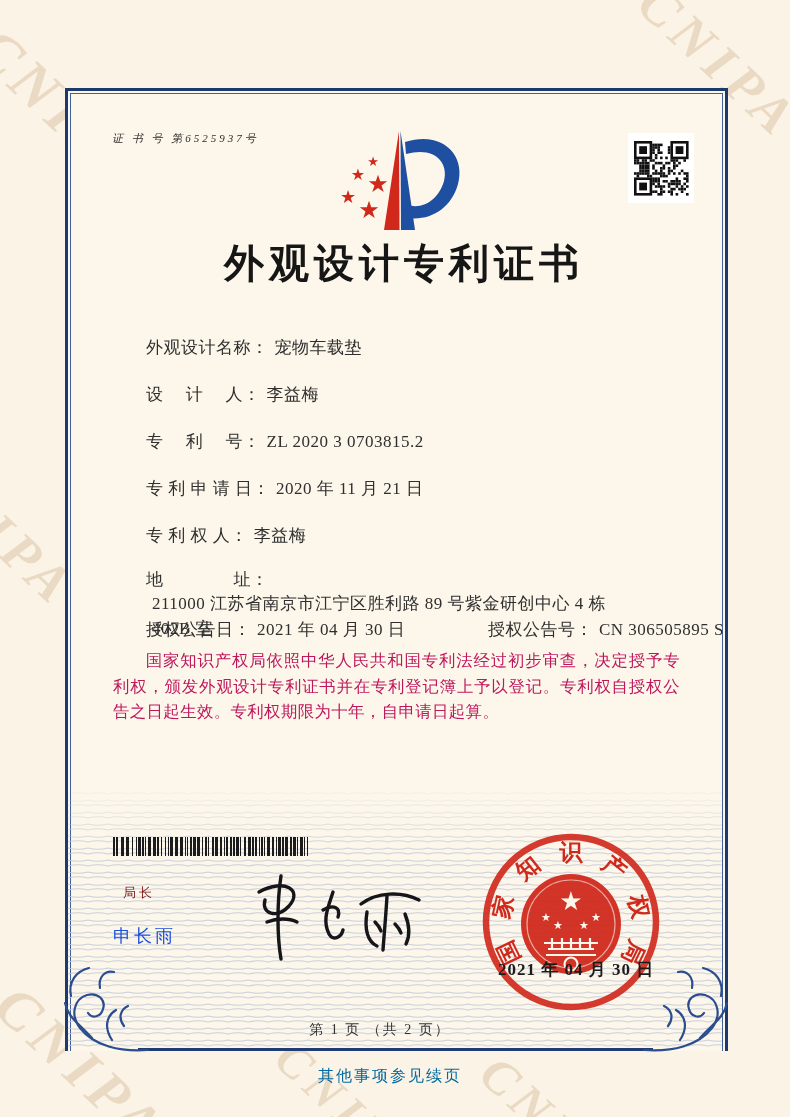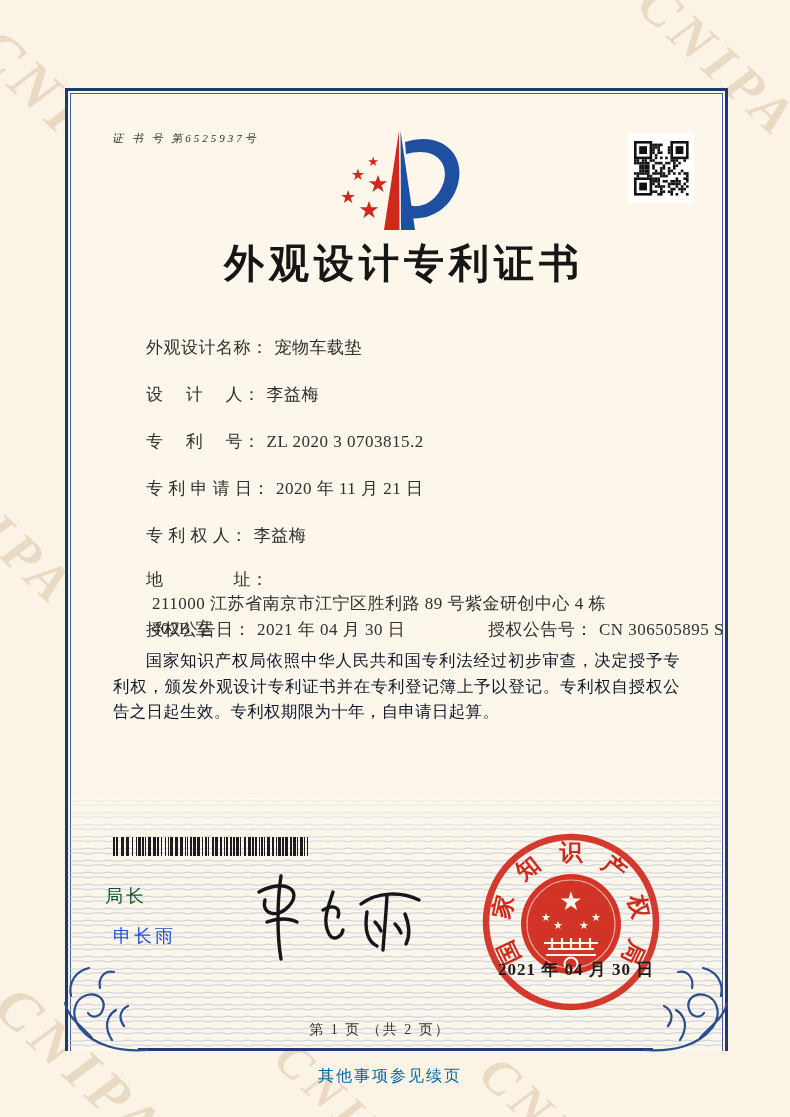--- a/index.html
+++ b/index.html
@@ -45,26 +45,26 @@
   .fields{position:absolute; left:113px; top:336px; width:585px; z-index:3; font-size:17px; color:#2f2f2f;}
   .frow{position:absolute; left:0; white-space:nowrap;margin-left:33px;}
   .frow .flabel{letter-spacing:.5px;}
   .frow .fvalue{margin-left:6px; letter-spacing:.5px;}
   .frow.addr{white-space:normal;}
   .frow.addr .fvalue{display:inline-block; vertical-align:top; width:472px; line-height:25px;}
   .pair2{position:absolute; left:342px; top:0; white-space:nowrap;}
   
   .body-text{
     position:absolute; left:113px; top:648px; width:567px; z-index:3;
-    font-size:16.4px; line-height:25.6px; letter-spacing:.4px; text-align:justify; color:#0f172a;
+    font-size:16.4px; line-height:25.6px; letter-spacing:.4px; text-align:justify; color:#be185d;
   }
   .body-text p{margin:0; text-indent:2em;}
   
   .barcode{position:absolute; left:113px; top:837px; z-index:3;}
-  .sig-title{position:absolute; left:105px; top:884px; font-size:18px; letter-spacing:3px; color:#14532d; z-index:3;}
+  .sig-title{position:absolute; left:123px; top:884px; font-size:13px; letter-spacing:3px; color:#7f1d1d; z-index:3;}
   .sig-name{position:absolute; left:113px; top:924px; font-size:18px; letter-spacing:3px; color:#1d4ed8; z-index:3;}
   .signature{position:absolute; left:225px; top:862px; z-index:3;}
   .seal{position:absolute; left:468px; top:828px; z-index:3;}
   .seal-date{
     position:absolute; left:478px; top:958px; width:196px; text-align:center;
     font-size:17px; font-weight:bold; letter-spacing:1px; color:#1c1c1c; z-index:4;
   }
   .page-info{
     position:absolute; left:0; top:1021px; width:760px; text-align:center;
     font-size:14px; letter-spacing:2px; color:#333; z-index:3;

